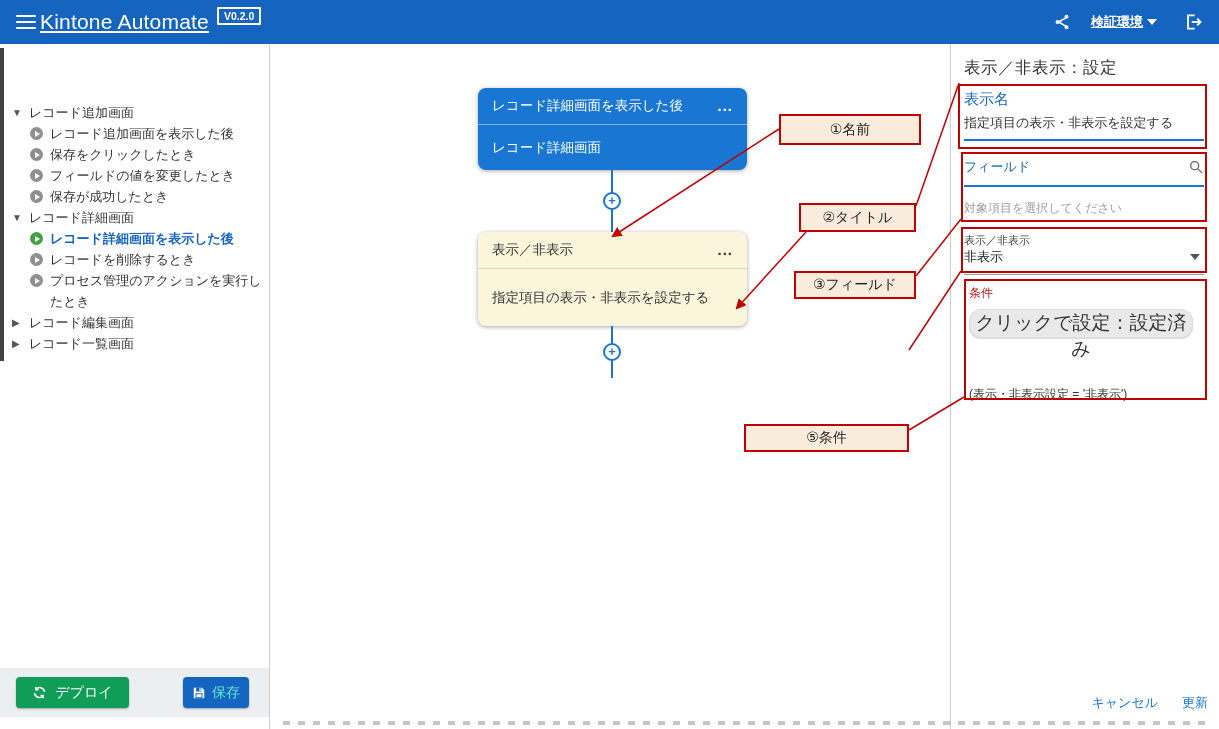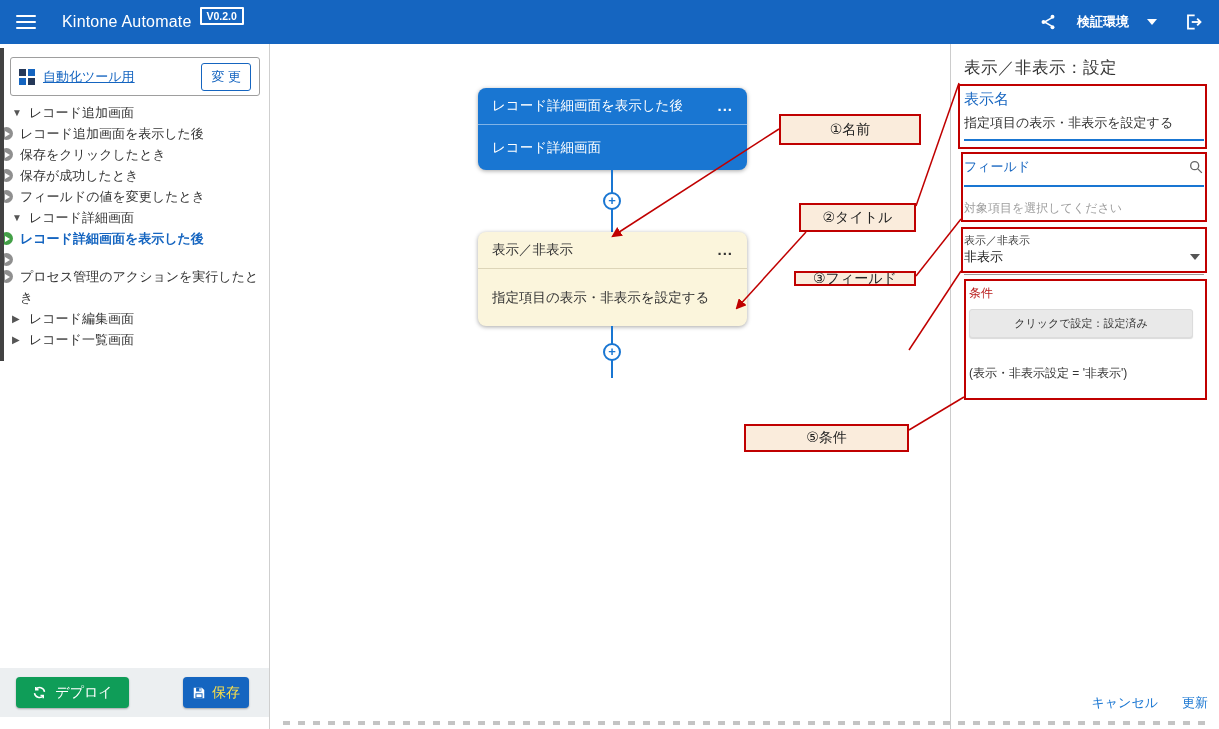--- a/index.html
+++ b/index.html
@@ -3,54 +3,54 @@
 <meta charset="utf-8">
 <style>
   * { margin:0; padding:0; box-sizing:border-box; font-family:"Liberation Sans","DejaVu Sans",sans-serif; }
   html,body { width:1219px; height:729px; overflow:hidden; background:#fff; }
   .screen { position:relative; width:1219px; height:729px; overflow:hidden; background:#fff; }
 
   
   .topbar { position:absolute; left:0; top:0; width:1219px; height:44px; background:#1565C0; display:flex; align-items:center; color:#fff; z-index:5; }
   .hamburger { width:20px; height:14px; margin-left:16px; display:flex; flex-direction:column; justify-content:space-between; cursor:pointer; }
   .hamburger span { display:block; height:2px; background:#fff; border-radius:1px; }
-  .app-title { font-size:16px; margin-left:26px; letter-spacing:.2px; }
+  .app-title { font-size:21px; margin-left:4px; letter-spacing:.2px;text-decoration:underline; }
   .version-badge { border:2px solid #fff; border-radius:1px; font-size:10.5px; font-weight:bold; padding:1px 5px; margin-left:8px; align-self:flex-start; margin-top:7px; }
   .topbar-right { margin-left:auto; display:flex; align-items:center; margin-right:16px; gap:12px; }
-  .env-group { display:flex; align-items:center; gap:18px; cursor:pointer; margin-left:8px; }
+  .env-group { display:flex; align-items:center; gap:4px; cursor:pointer; margin-left:8px;text-decoration:underline; }
   .env-label { font-size:13px; font-weight:bold; }
   .caret-down { width:0; height:0; border-left:5px solid transparent; border-right:5px solid transparent; border-top:6px solid #fff; }
   .logout-wrap { margin-left:14px; cursor:pointer; display:flex; align-items:center; }
 
   
   .sidebar { position:absolute; left:0; top:44px; width:270px; height:685px; background:#fff; border-right:1px solid #cfcfcf; z-index:4; }
   .app-box { position:absolute; left:10px; top:13px; width:250px; height:39px; border:1px solid #9e9e9e; border-radius:3px; display:flex; align-items:center; padding:0 8px; background:#fff; }
   .grid-icon { width:16px; height:16px; display:grid; grid-template-columns:7px 7px; grid-template-rows:7px 7px; gap:2px; flex:0 0 16px; }
   .grid-icon i { display:block; }
   .grid-icon i:nth-child(1){background:#253858;} .grid-icon i:nth-child(2){background:#1565C0;}
   .grid-icon i:nth-child(3){background:#1565C0;} .grid-icon i:nth-child(4){background:#253858;}
   .app-link { color:#1565C0; text-decoration:underline; font-size:13px; margin-left:8px; cursor:pointer; white-space:nowrap; }
   .change-btn { margin-left:auto; border:1px solid #1565C0; color:#1565C0; background:#fff; font-size:13px; padding:4px 9px; border-radius:3px; cursor:pointer; white-space:nowrap; }
 
   .tree { position:absolute; left:0; top:58px; width:268px; font-size:13px; color:#333; }
   .tree-row { display:flex; align-items:flex-start; line-height:21px; cursor:pointer; }
   .tree-row.group { padding-left:12px; }
-  .tree-row.event { }
+  .tree-row.event { padding-left:30px; }
   .gr-arrow { width:17px; font-size:10px; color:#555; flex:0 0 17px; }
   .gr-arrow.expanded::before { content:"▼"; }
   .gr-arrow.collapsed::before { content:"▶"; }
   .ev-icon { flex:0 0 13px; height:13px; border-radius:50%; background:#8f8f8f; position:relative; margin-top:4px; margin-right:7px; }
   .ev-icon::before { content:""; position:absolute; left:5px; top:3.5px; border-left:5px solid #fff; border-top:3px solid transparent; border-bottom:3px solid transparent; }
   .tree-label { flex:1; padding-right:6px; }
   .tree-row.selected { color:#1565C0; font-weight:bold; }
   .tree-row.selected .ev-icon { background:#43A047; }
 
   .bottom-bar { position:absolute; left:0; top:624px; width:269px; height:49px; background:#ECEFF1; display:flex; align-items:center; }
   .deploy-btn { margin-left:16px; width:113px; height:31px; background:#0F9D58; border:none; border-radius:4px; color:#fff; font-size:14px; display:flex; align-items:center; justify-content:center; gap:8px; cursor:pointer; box-shadow:0 1px 2px rgba(0,0,0,.3); }
-  .save-btn { margin-left:54px; width:66px; height:31px; background:#1565C0; border:none; border-radius:4px; color:#fde047; font-size:14px; display:flex; align-items:center; justify-content:center; gap:6px; cursor:pointer; box-shadow:0 1px 2px rgba(0,0,0,.3); }
+  .save-btn { margin-left:54px; width:66px; height:31px; background:#1565C0; border:none; border-radius:4px; color:#5eead4; font-size:14px; display:flex; align-items:center; justify-content:center; gap:6px; cursor:pointer; box-shadow:0 1px 2px rgba(0,0,0,.3); }
 
   .side-scrollbar { position:absolute; left:0; top:48px; width:4px; height:313px; background:#424242; z-index:9; }
 
   
   .canvas { position:absolute; left:270px; top:44px; width:680px; height:685px; background:#fff; }
   .node { position:absolute; width:269px; border-radius:8px; overflow:hidden; box-shadow:0 1px 4px rgba(0,0,0,.35); cursor:pointer; }
   .node-head { height:37px; display:flex; align-items:center; padding:0 14px; font-size:13.5px; }
   .node-body { height:45px; display:flex; align-items:center; padding:0 14px; font-size:13.5px; }
   .node-menu { margin-left:auto; font-weight:bold; letter-spacing:1px; cursor:pointer; line-height:0.4; font-size:15px; }
   .node-blue { left:208px; top:44px; background:#1976D2; color:#fff; }
@@ -76,31 +76,31 @@
   .lbl-blue { font-size:13px; color:#1565C0; }
   .field-underline { border-bottom:2px solid #1976D2; margin-top:9px; }
   .field-helper { font-size:12px; color:#9e9e9e; margin-top:13px; }
   .vis-block { position:absolute; left:13px; top:189px; width:240px; border-bottom:1px solid #9e9e9e; padding-bottom:8px; cursor:pointer; }
   .lbl-small-dark { font-size:11px; color:#444; }
   .vis-row { display:flex; align-items:center; margin-top:0; }
   .vis-value { font-size:13px; color:#222; }
   .caret-dark { width:0; height:0; border-left:5px solid transparent; border-right:5px solid transparent; border-top:6px solid #555; margin-left:auto; margin-right:4px; }
   .cond-block { position:absolute; left:18px; top:241px; width:235px; }
   .lbl-cond { font-size:12px; color:#b91c1c; }
-  .cond-btn { margin-top:7px; width:224px; height:29px; background:#E9E9E9; border:1px solid #dcdcdc; border-radius:3px; font-size:11px; color:#333; cursor:pointer; box-shadow:0 1px 1px rgba(0,0,0,.15); }
+  .cond-btn { margin-top:7px; width:224px; height:29px; background:#E9E9E9; border:1px solid #dcdcdc; border-radius:12px; font-size:19px; color:#333; cursor:pointer; box-shadow:0 1px 1px rgba(0,0,0,.15); }
   .cond-summary { font-size:12px; color:#333; margin-top:27px; }
   .panel-actions { position:absolute; left:0; top:650px; width:269px; display:flex; justify-content:flex-end; align-items:center; gap:24px; padding-right:12px; }
   .panel-actions a { font-size:13px; color:#1976D2; text-decoration:none; cursor:pointer; }
 
   
   .annot-svg { position:absolute; left:0; top:0; width:1219px; height:729px; pointer-events:none; z-index:20; }
   .callout { position:absolute; background:#FAECDC; border:2px solid #C00000; display:flex; align-items:center; justify-content:center; font-size:14px; color:#222; z-index:21; }
   #co1 { left:779px; top:114px; width:142px; height:31px; }
   #co2 { left:799px; top:203px; width:117px; height:29px; }
-  #co3 { left:794px; top:271px; width:122px; height:15px; }
+  #co3 { left:794px; top:271px; width:122px; height:28px; }
   #co4 { left:744px; top:343px; width:165px; height:28px; }
   #co5 { left:744px; top:424px; width:165px; height:28px; }
   .red-box { position:absolute; border:2px solid #C00000; pointer-events:none; z-index:19; }
   #rb1 { left:958px; top:84px;  width:249px; height:65px; }
   #rb2 { left:961px; top:152px; width:246px; height:70px; }
   #rb3 { left:961px; top:227px; width:246px; height:46px; }
   #rb4 { left:964px; top:279px; width:243px; height:121px; }
 
   
   .h-scrollbar { position:absolute; left:283px; top:721px; width:930px; height:4px;
@@ -137,62 +137,53 @@
         <svg width="20" height="20" viewBox="0 0 24 24" fill="none" stroke="#fff" stroke-width="2.2">
             <path d="M14 4H6v16h8"></path>
             <path d="M10.5 12h10"></path>
             <path d="M17 8l4 4-4 4"></path>
           </svg>
       </div>
     </div>
   </header>
 
   <aside class="sidebar">
-    <div class="app-box">
-      <span class="grid-icon">
-          <i></i>
-          <i></i>
-          <i></i>
-          <i></i>
-        </span>
-      <a class="app-link">自動化ツール用</a>
-      <button class="change-btn">変 更</button>
-    </div>
 
     <nav class="tree">
       <div class="tree-row group">
         <span class="gr-arrow expanded"></span>
         <span class="tree-label">レコード追加画面</span>
       </div>
       <div class="tree-row event">
         <span class="ev-icon"></span>
         <span class="tree-label">レコード追加画面を表示した後</span>
       </div>
       <div class="tree-row event">
         <span class="ev-icon"></span>
         <span class="tree-label">保存をクリックしたとき</span>
       </div>
       <div class="tree-row event">
         <span class="ev-icon"></span>
+        <span class="tree-label">フィールドの値を変更したとき</span>
+      </div>
+      <div class="tree-row event">
+        <span class="ev-icon"></span>
         <span class="tree-label">保存が成功したとき</span>
-      </div>
-      <div class="tree-row event">
-        <span class="ev-icon"></span>
-        <span class="tree-label">フィールドの値を変更したとき</span>
       </div>
       <div class="tree-row group">
         <span class="gr-arrow expanded"></span>
         <span class="tree-label">レコード詳細画面</span>
       </div>
       <div class="tree-row event selected">
         <span class="ev-icon"></span>
         <span class="tree-label">レコード詳細画面を表示した後</span>
       </div>
       <div class="tree-row event">
         <span class="ev-icon"></span>
+        <span class="tree-label">レコードを削除するとき</span>
       </div>
       <div class="tree-row event">
         <span class="ev-icon"></span>
         <span class="tree-label">プロセス管理のアクションを実行したとき</span>
       </div>
       <div class="tree-row group">
         <span class="gr-arrow collapsed"></span>
         <span class="tree-label">レコード編集画面</span>
       </div>
       <div class="tree-row group">

